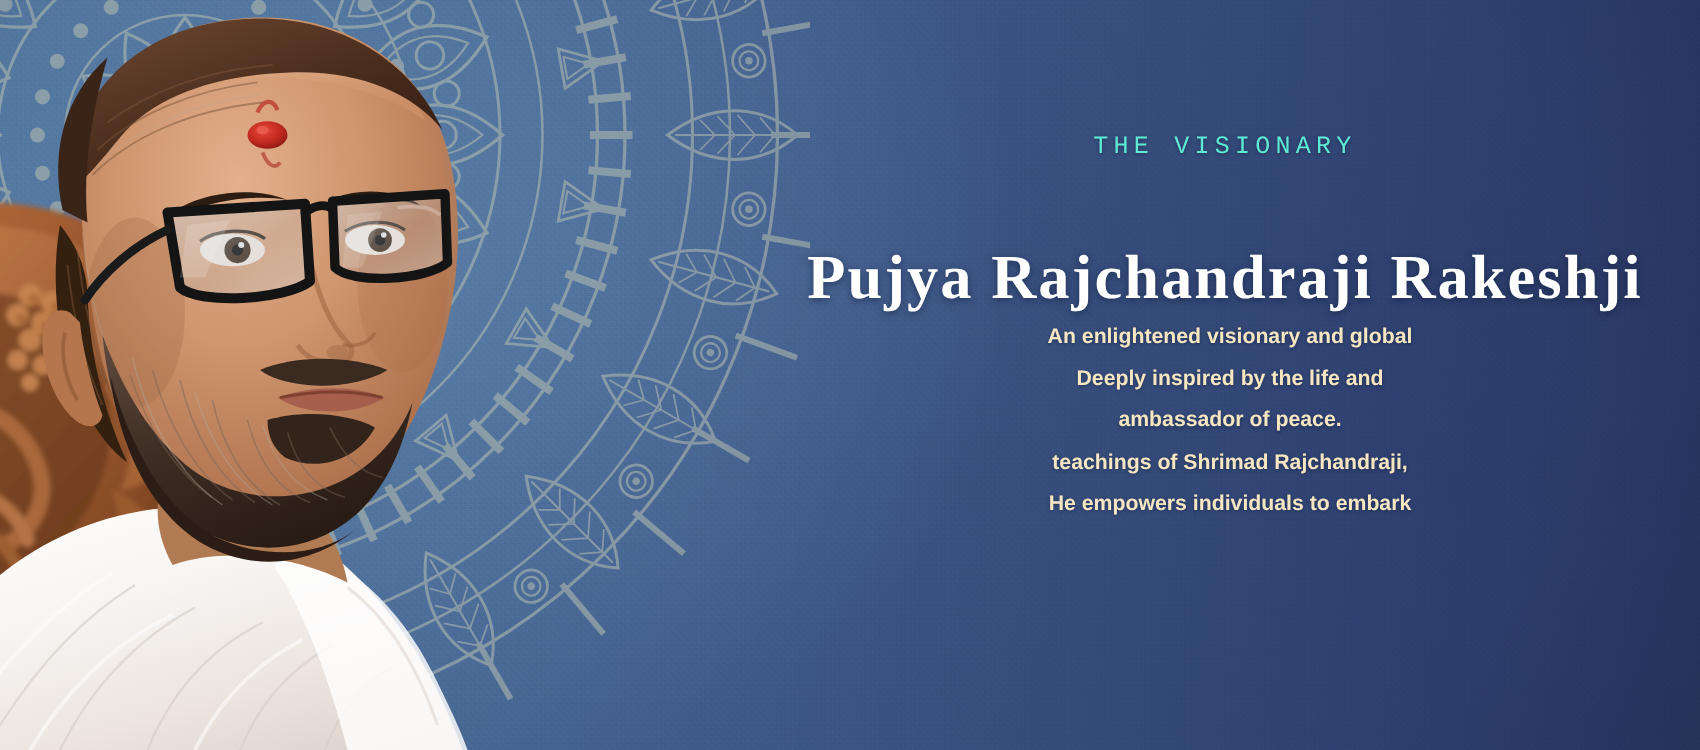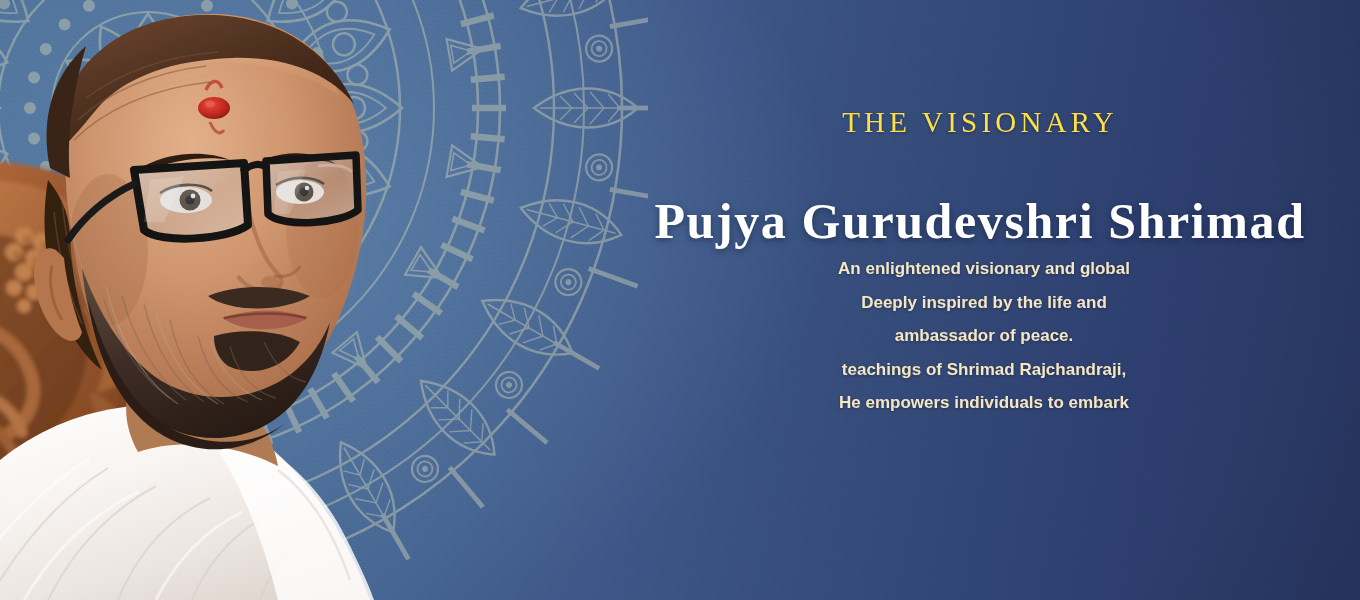--- a/index.html
+++ b/index.html
@@ -80,24 +80,24 @@
     top: 0;
     width: 760px;
     height: 600px;
     text-align: center;
   }
   .eyebrow {
     position: absolute;
     top: 106px;
     left: 0;
     width: 100%;
-    font-family: Liberation Serif, serif;
-    font-size: 29px;
+    font-family: Liberation Mono, monospace;
+    font-size: 20px;
     letter-spacing: 4.2px;
-    color: #fde047;
+    color: #5eead4;
     text-shadow: 0 1px 3px rgba(10,20,45,0.45);
     white-space: nowrap;
   }
   .name {
     position: absolute;
     top: 158px;
     left: 0;
     width: 100%;
     font-family: "Liberation Serif", serif;
     font-size: 50px;
@@ -748,21 +748,21 @@
           <path d="M380,120 C394,180 388,250 370,300" fill="none" stroke="#6f8ca8" stroke-width="3" opacity="0.18" filter="url(#edgeFade)"></path>
         </g>
 
         <rect x="392" y="0" width="248" height="600" fill="none"></rect>
       </g>
     </svg>
   </div>
 
   <div class="text-col">
     <div class="eyebrow">THE VISIONARY</div>
-    <h1 class="name">Pujya Gurudevshri Shrimad</h1>
+    <h1 class="name">Pujya Rajchandraji Rakeshji</h1>
     <div class="body-copy">
       <span class="ln">An enlightened visionary and global</span>
       <span class="ln">Deeply inspired by the life and</span>
       <span class="ln">ambassador of peace.</span>
       <span class="ln">teachings of Shrimad Rajchandraji,</span>
       <span class="ln">He empowers individuals to embark</span>
     </div>
   </div>
 
 </div>

